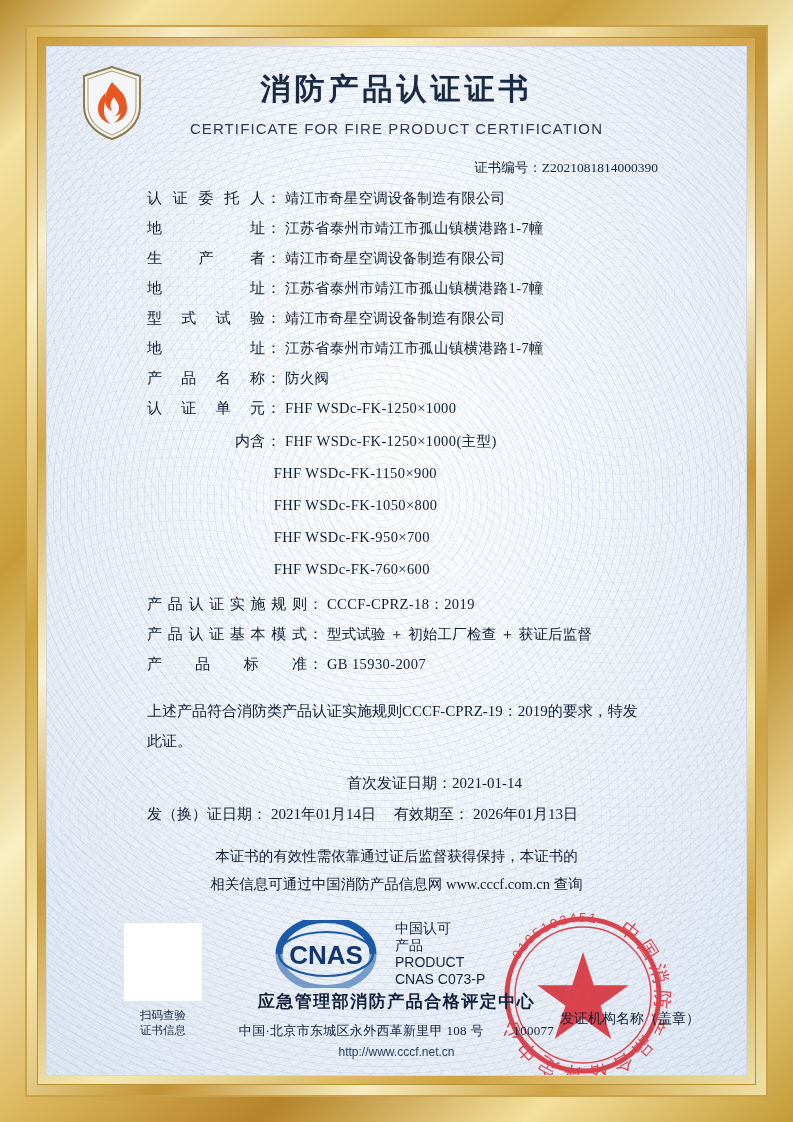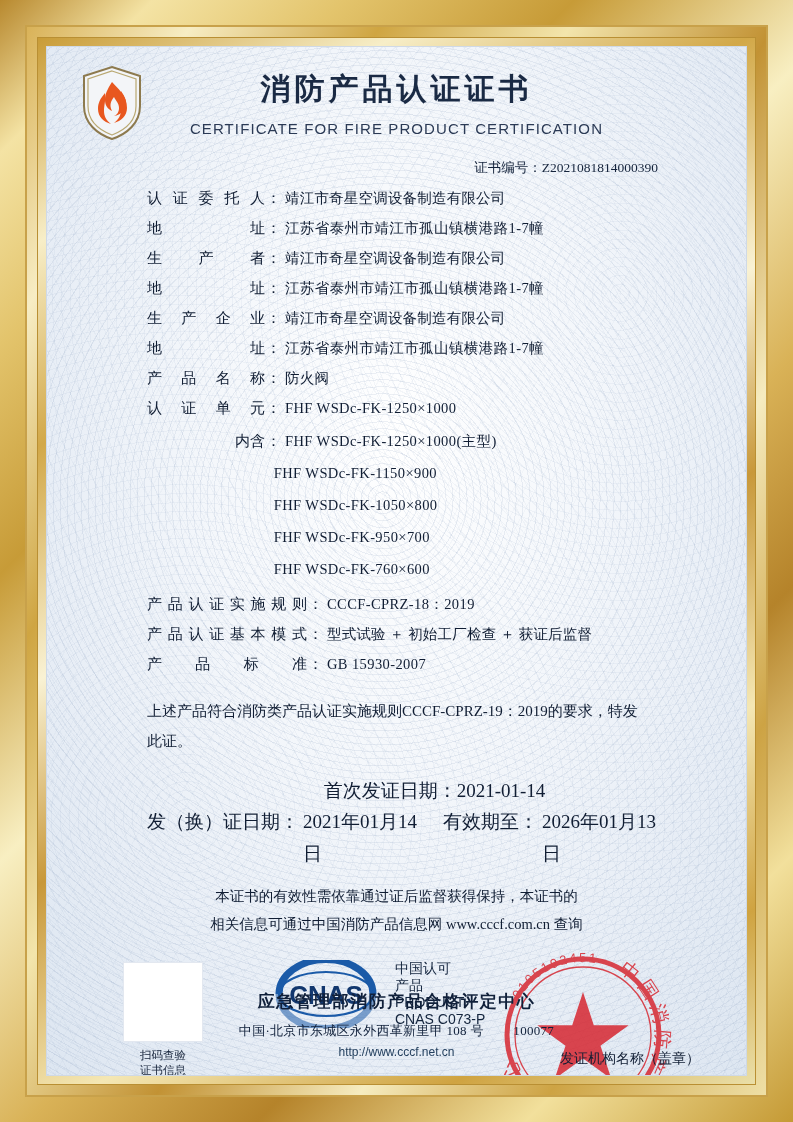--- a/index.html
+++ b/index.html
@@ -185,23 +185,23 @@
 
   .statement {
     margin-top: 18px;
     line-height: 30px;
     font-size: 15px;
   }
   .statement .l2 { display: block; }
 
   
   .dates {
-    margin-top: 20px;
+    margin-top: 12px;
     padding: 0 64px 0 100px;
-    font-size: 19px;
+    font-size: 15px;
     color: #101d33;
   }
   .first-issue {
     text-align: center;
     padding-left: 40px;
     line-height: 30px;
   }
   .issue-line {
     display: flex;
     align-items: baseline;
@@ -354,21 +354,21 @@
           <span class="lbl">生 产 者</span>
           <span class="colon">：</span>
           <span class="val">靖江市奇星空调设备制造有限公司</span>
         </div>
         <div class="row">
           <span class="lbl">地  址</span>
           <span class="colon">：</span>
           <span class="val val-mono">江苏省泰州市靖江市孤山镇横港路1-7幢</span>
         </div>
         <div class="row">
-          <span class="lbl">生产企业</span>
+          <span class="lbl">型式试验</span>
           <span class="colon">：</span>
           <span class="val">靖江市奇星空调设备制造有限公司</span>
         </div>
         <div class="row">
           <span class="lbl">地  址</span>
           <span class="colon">：</span>
           <span class="val val-mono">江苏省泰州市靖江市孤山镇横港路1-7幢</span>
         </div>
         <div class="row">
           <span class="lbl">产品名称</span>

